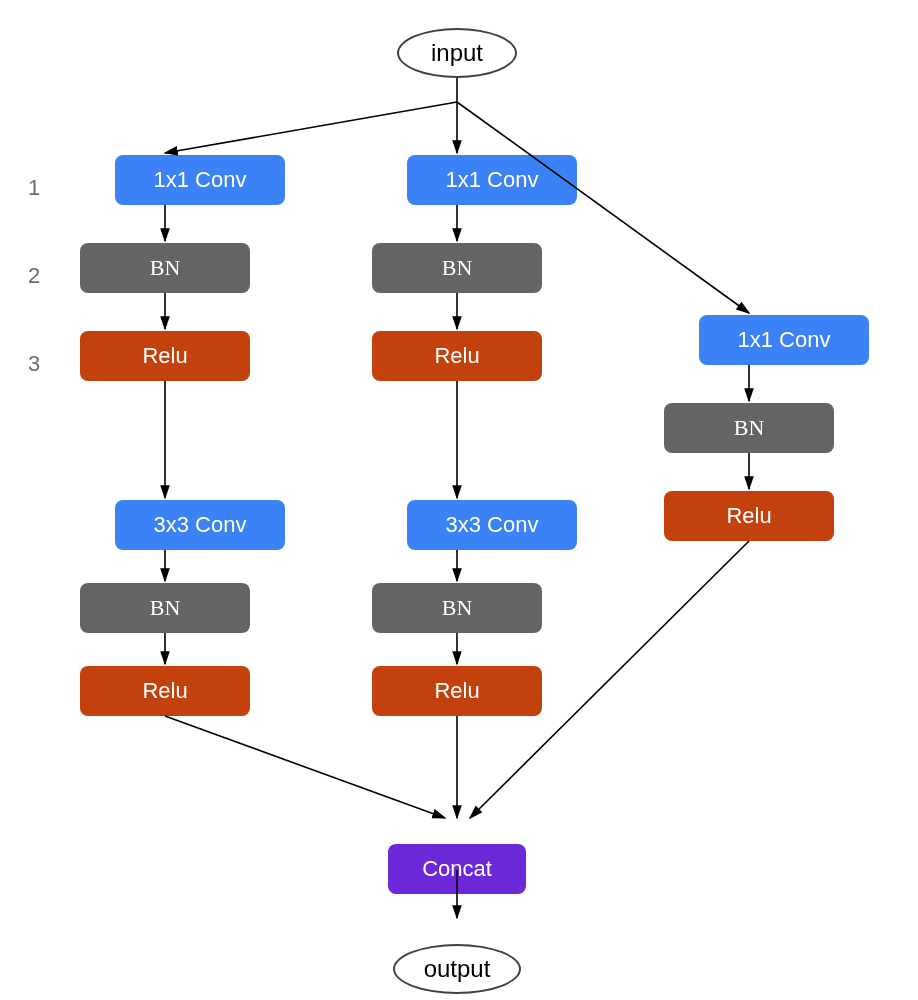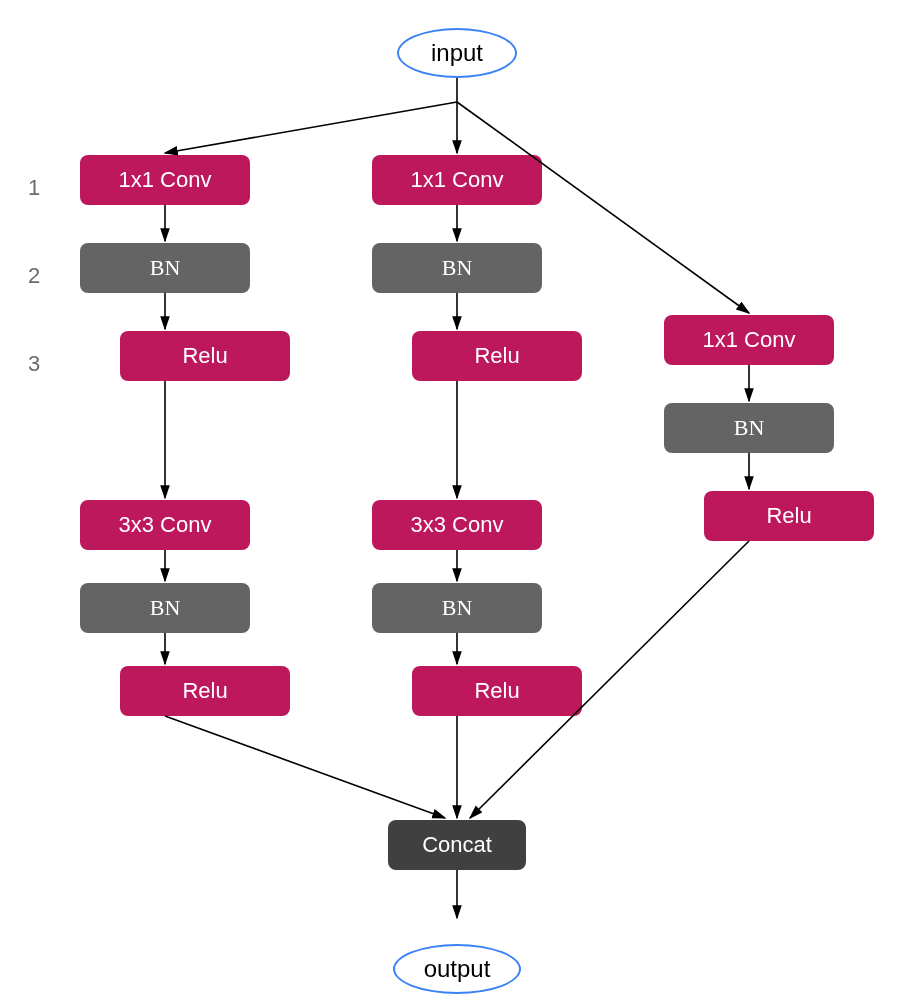--- a/index.html
+++ b/index.html
@@ -5,42 +5,42 @@
   * { box-sizing: border-box; margin: 0; padding: 0; }
   body {
     background: #ffffff;
     font-family: Arial, sans-serif;
     width: 918px;
     height: 1000px;
     position: relative;
   }
   .ellipse {
     position: absolute;
-    border: 2px solid #3b82f6;
+    border: 2px solid #404040;
     border-radius: 50%;
     background: #fff;
     display: flex;
     align-items: center;
     justify-content: center;
     font-size: 24px;
     color: #000;
   }
   .block {
     position: absolute;
     border-radius: 8px;
     display: flex;
     align-items: center;
     justify-content: center;
     font-size: 22px;
     color: #fff;
   }
-  .conv { background: #be185d; }
+  .conv { background: #3b82f6; margin-left: 35px; }
   .bn   { background: #646464; font-family: Liberation Serif, serif; }
-  .relu { background: #be185d; margin-left: 40px; }
-  .concat { background: #404040; }
+  .relu { background: #c2410c; }
+  .concat { background: #6d28d9; margin-top: 24px; }
   .row-label {
     position: absolute;
     font-size: 22px;
     color: #6b6b6b;
   }
   svg.arrows {
     position: absolute;
     top: 0; left: 0;
     width: 918px; height: 1000px;
     pointer-events: none;

